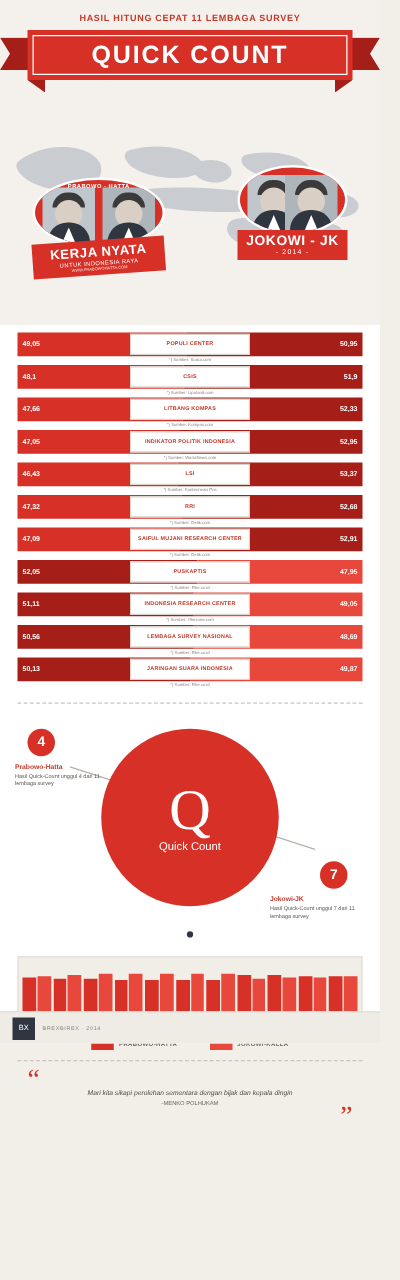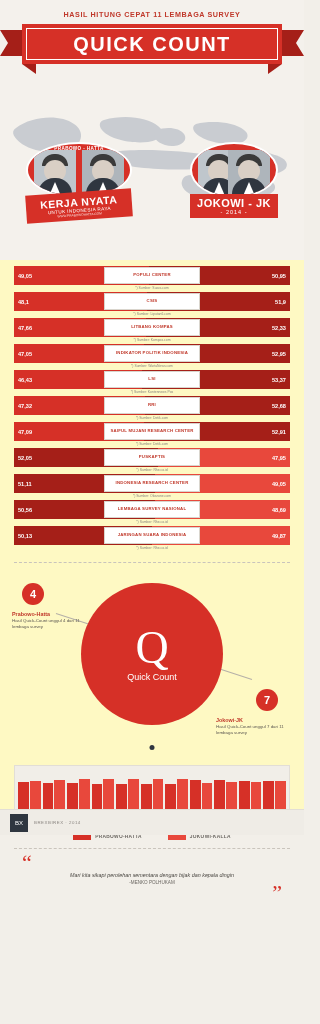--- a/index.html
+++ b/index.html
@@ -2,21 +2,21 @@
 <html><head>
 <meta charset="utf-8">
 <style>
   * { box-sizing: border-box; margin:0; padding:0; }
   body {
     width: 304px; height: 1024px;
     background: #f2efe9;
     font-family: "Liberation Sans", sans-serif;
     overflow: hidden;
   }
-  .page { position: relative; width:304px; height:835px; background:#fef9c3; }
+  .page { position: relative; width:304px; height:835px; background:#ffffff; }
 
   
   .header { position:relative; height:88px; background:#f4f1ec; }
   .hdr-sub {
     position:absolute; top:10px; left:0; width:304px;
     text-align:center; font-size:7.2px; font-weight:bold;
     letter-spacing:.6px; color:#c0392b;
   }
   .ribbon {
     position:absolute; top:24px; left:22px; width:260px; height:40px;
@@ -42,21 +42,21 @@
   .ribbon-notch-r { right:22px; clip-path: polygon(0 0,100% 0,0 100%); }
 
   
   .mapwrap { position:relative; height:172px; background:#f4f1ec; }
   .map-svg { position:absolute; top:6px; left:8px; }
 
   .badge-left {
     position:absolute; left:26px; top:54px; width:106px; height:86px;
   }
   .badge-right {
-    position:absolute; right:26px; top:54px; width:88px; height:78px;
+    position:absolute; right:26px; top:44px; width:88px; height:78px;
   }
   .circle-pair {
     position:relative; width:100%; height:56px;
     border-radius:50%;
     background:#d63027;
     border:2px solid #fff;
     overflow:hidden;
   }
   .face {
     position:absolute; bottom:0; width:42px; height:46px;

